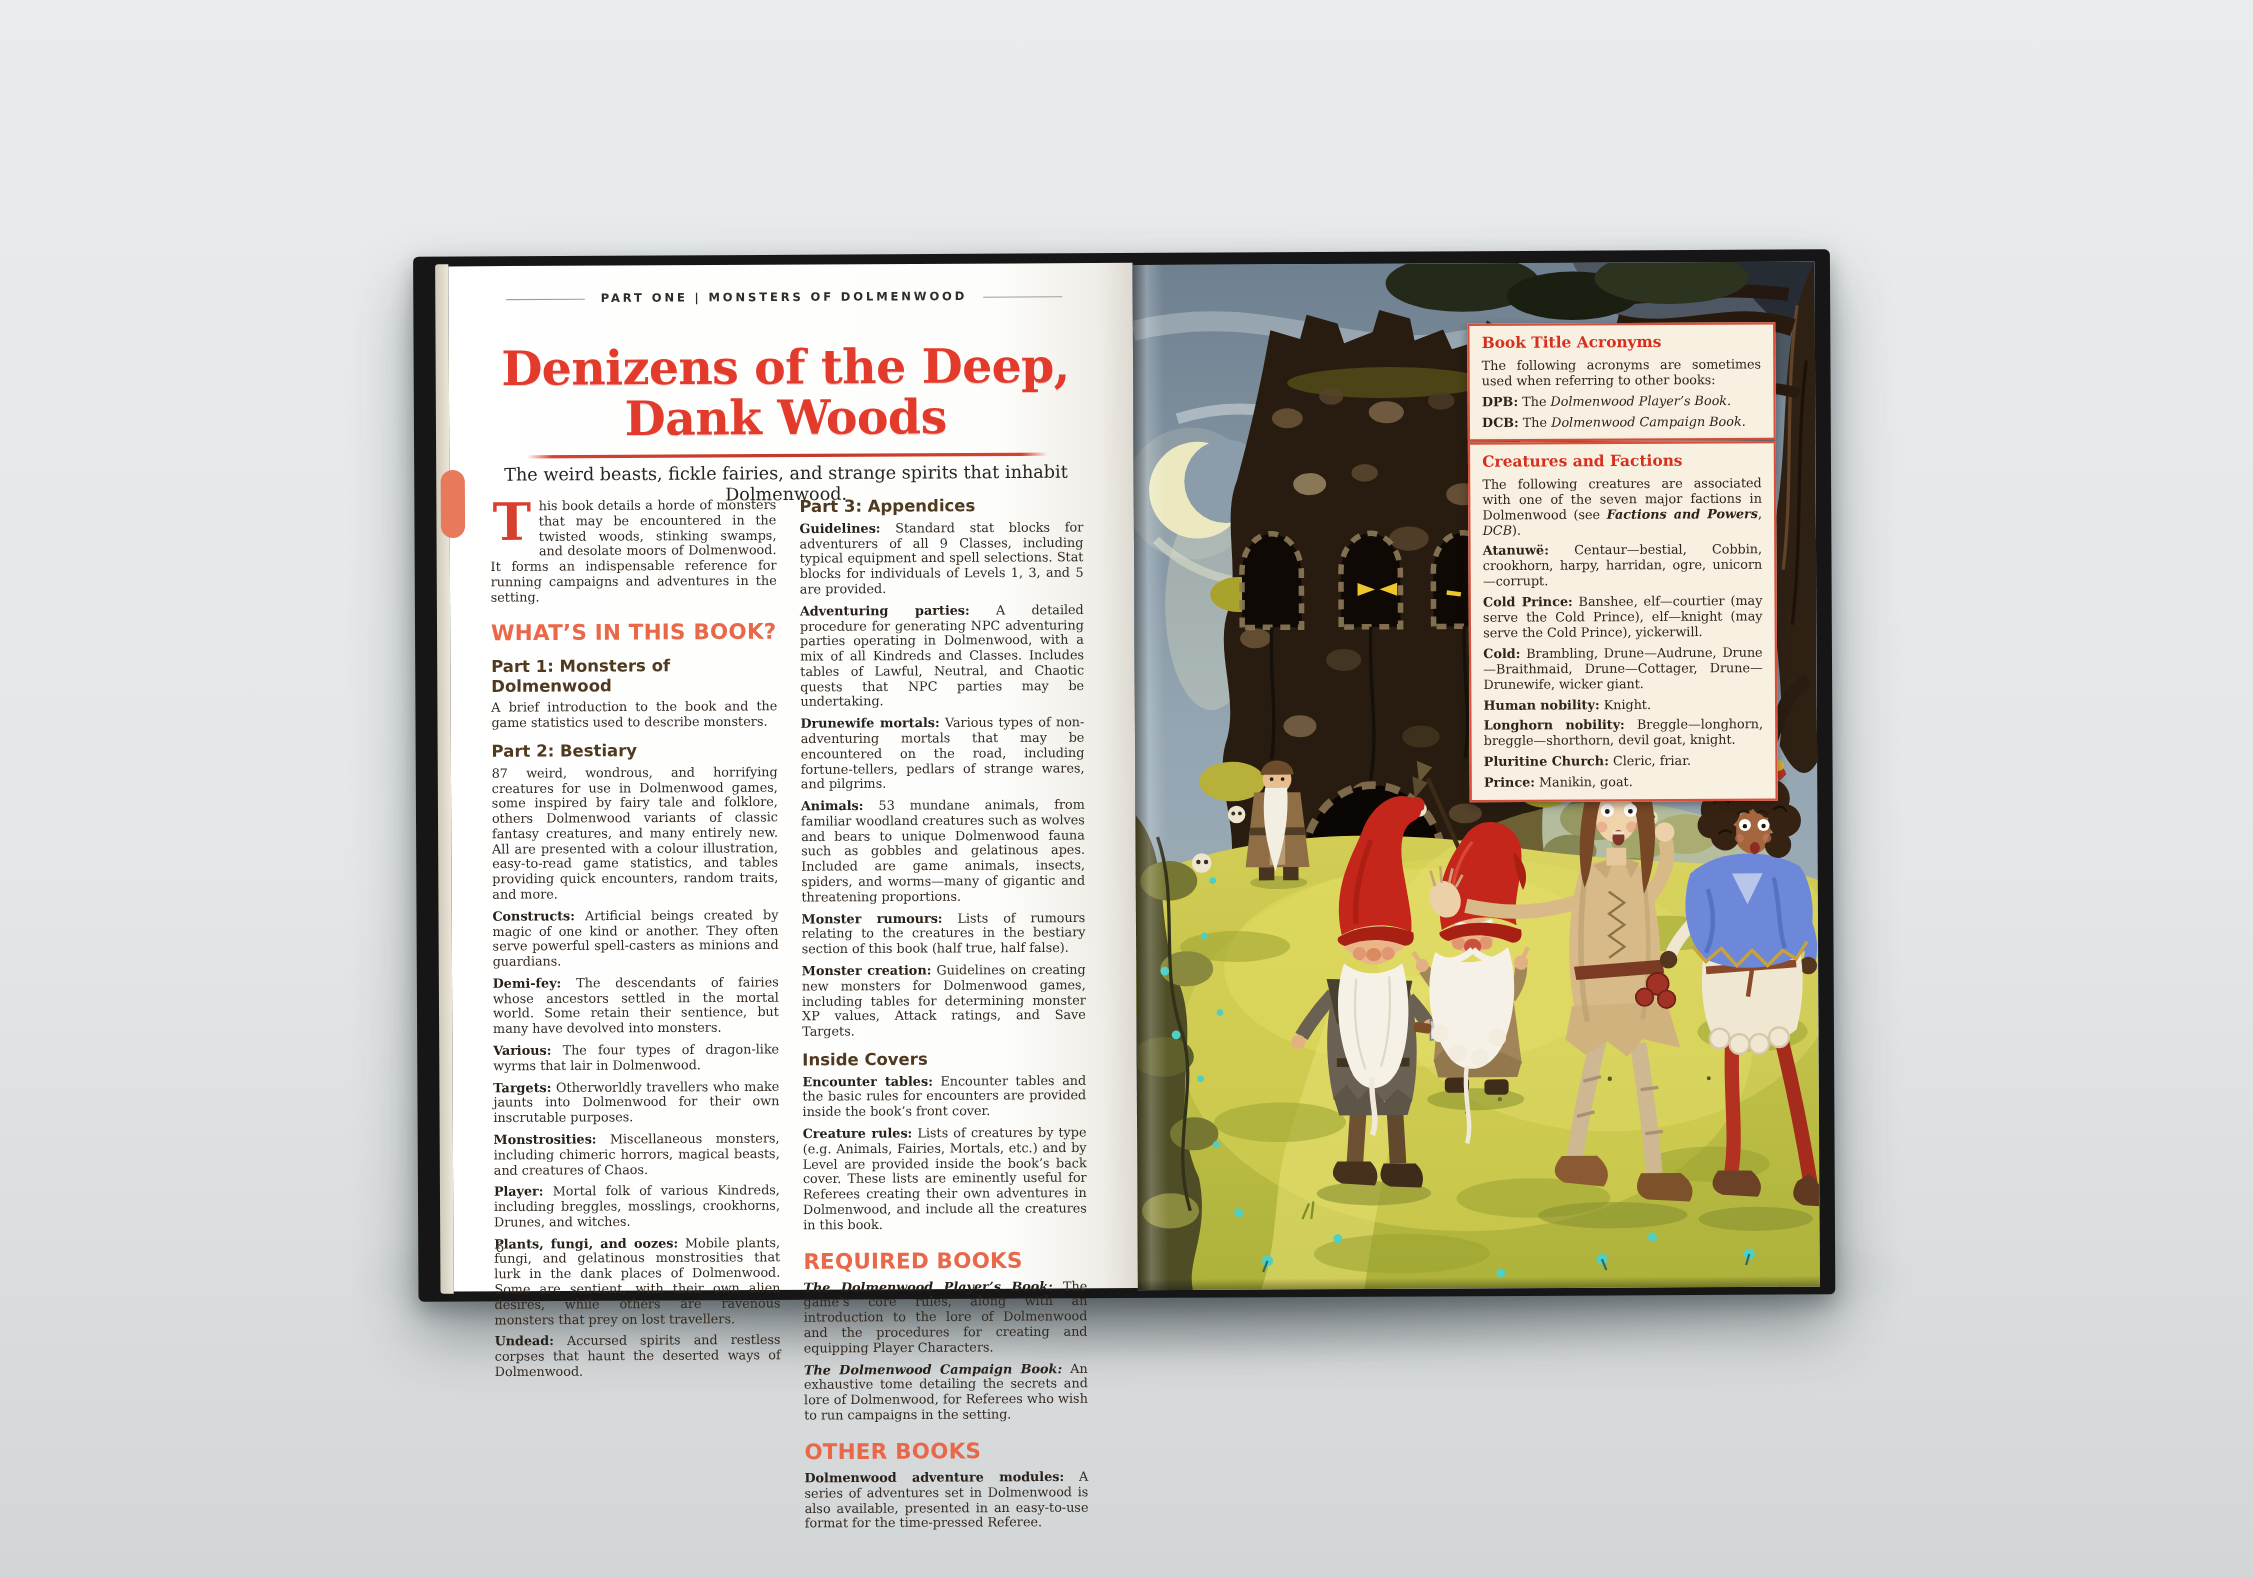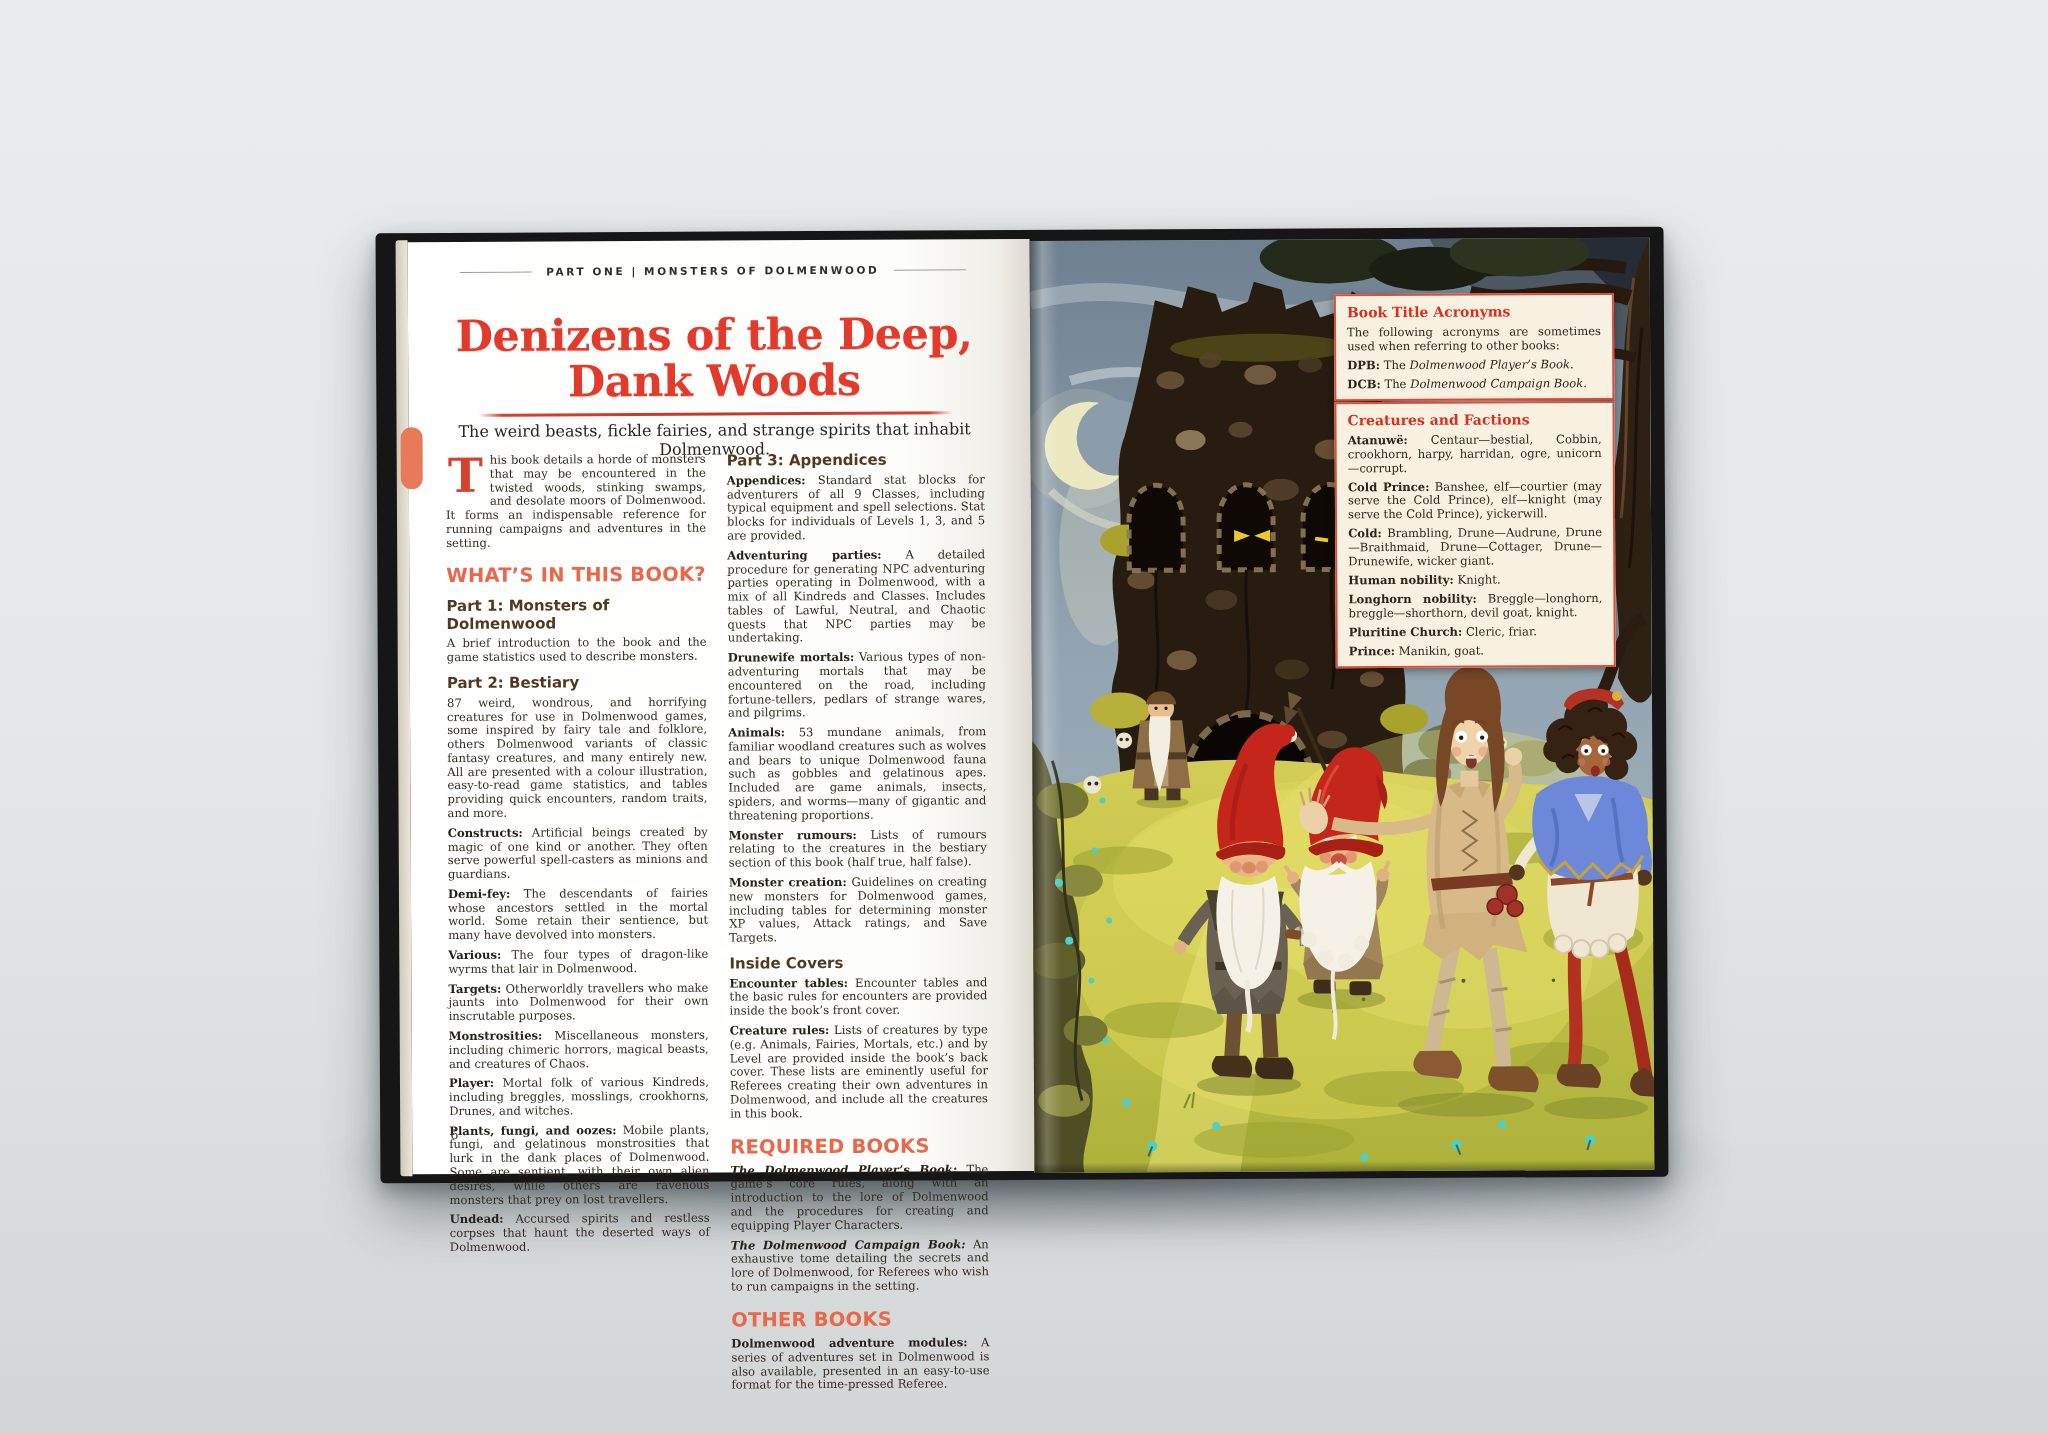--- a/index.html
+++ b/index.html
@@ -95,21 +95,21 @@
       <p class="entry"><b>Various:</b> <span>The four types of dragon-like wyrms that lair in Dolmenwood.</span></p>
       <p class="entry"><b>Targets:</b> <span>Otherworldly travellers who make jaunts into Dolmenwood for their own inscrutable purposes.</span></p>
       <p class="entry"><b>Monstrosities:</b> <span>Miscellaneous monsters, including chimeric horrors, magical beasts, and creatures of Chaos.</span></p>
       <p class="entry"><b>Player:</b> <span>Mortal folk of various Kindreds, including breggles, mosslings, crookhorns, Drunes, and witches.</span></p>
       <p class="entry"><b>Plants, fungi, and oozes:</b> <span>Mobile plants, fungi, and gelatinous monstrosities that lurk in the dank places of Dolmenwood. Some are sentient, with their own alien desires, while others are ravenous monsters that prey on lost travellers.</span></p>
       <p class="entry"><b>Undead:</b> <span>Accursed spirits and restless corpses that haunt the deserted ways of Dolmenwood.</span></p>
     </div>
 
     <div class="col col2">
       <div class="h-part" style="margin-top:0">Part 3: Appendices</div>
-      <p class="entry"><b>Appendices:</b> <span>Standard stat blocks for adventurers of all 9 Classes, including typical equipment and spell selections. Stat blocks for individuals of Levels 1, 3, and 5 are provided.</span></p>
+      <p class="entry"><b>Guidelines:</b> <span>Standard stat blocks for adventurers of all 9 Classes, including typical equipment and spell selections. Stat blocks for individuals of Levels 1, 3, and 5 are provided.</span></p>
       <p class="entry"><b>Adventuring parties:</b> <span>A detailed procedure for generating NPC adventuring parties operating in Dolmenwood, with a mix of all Kindreds and Classes. Includes tables of Lawful, Neutral, and Chaotic quests that NPC parties may be undertaking.</span></p>
       <p class="entry"><b>Drunewife mortals:</b> <span>Various types of non-adventuring mortals that may be encountered on the road, including fortune-tellers, pedlars of strange wares, and pilgrims.</span></p>
       <p class="entry"><b>Animals:</b> <span>53 mundane animals, from familiar woodland creatures such as wolves and bears to unique Dolmenwood fauna such as gobbles and gelatinous apes. Included are game animals, insects, spiders, and worms—many of gigantic and threatening proportions.</span></p>
       <p class="entry"><b>Monster rumours:</b> <span>Lists of rumours relating to the creatures in the bestiary section of this book (half true, half false).</span></p>
       <p class="entry"><b>Monster creation:</b> <span>Guidelines on creating new monsters for Dolmenwood games, including tables for determining monster XP values, Attack ratings, and Save Targets.</span></p>
 
       <div class="h-part">Inside Covers</div>
       <p class="entry"><b>Encounter tables:</b> <span>Encounter tables and the basic rules for encounters are provided inside the book’s front cover.</span></p>
       <p class="entry"><b>Creature rules:</b> <span>Lists of creatures by type (e.g. Animals, Fairies, Mortals, etc.) and by Level are provided inside the book’s back cover. These lists are eminently useful for Referees creating their own adventures in Dolmenwood, and include all the creatures in this book.</span></p>
 
@@ -522,20 +522,21 @@
 
     <div class="sidebar sb1">
       <div class="sh">Book Title Acronyms</div>
       <p>The following acronyms are sometimes used when referring to other books:</p>
       <p><b>DPB:</b> <span>The </span><i>Dolmenwood Player’s Book</i><span>.</span></p>
       <p style="margin-bottom:0"><b>DCB:</b> <span>The </span><i>Dolmenwood Campaign Book</i><span>.</span></p>
     </div>
 
     <div class="sidebar sb2">
       <div class="sh">Creatures and Factions</div>
+      <p><span>The following creatures are associated with one of the seven major factions in Dolmenwood (see </span><b><i>Factions and Powers</i></b><span>, </span><i>DCB</i><span>).</span></p>
       <p><b>Atanuwë:</b> <span>Centaur—bestial, Cobbin, crookhorn, harpy, harridan, ogre, unicorn—corrupt.</span></p>
       <p><b>Cold Prince:</b> <span>Banshee, elf—courtier (may serve the Cold Prince), elf—knight (may serve the Cold Prince), yickerwill.</span></p>
       <p><b>Cold:</b> <span>Brambling, Drune—Audrune, Drune—Braithmaid, Drune—Cottager, Drune—Drunewife, wicker giant.</span></p>
       <p><b>Human nobility:</b> <span>Knight.</span></p>
       <p><b>Longhorn nobility:</b> <span>Breggle—longhorn, breggle—shorthorn, devil goat, knight.</span></p>
       <p><b>Pluritine Church:</b> <span>Cleric, friar.</span></p>
       <p style="margin-bottom:0"><b>Prince:</b> <span>Manikin, goat.</span></p>
     </div>
 
     <div class="rp-gutter"></div>

